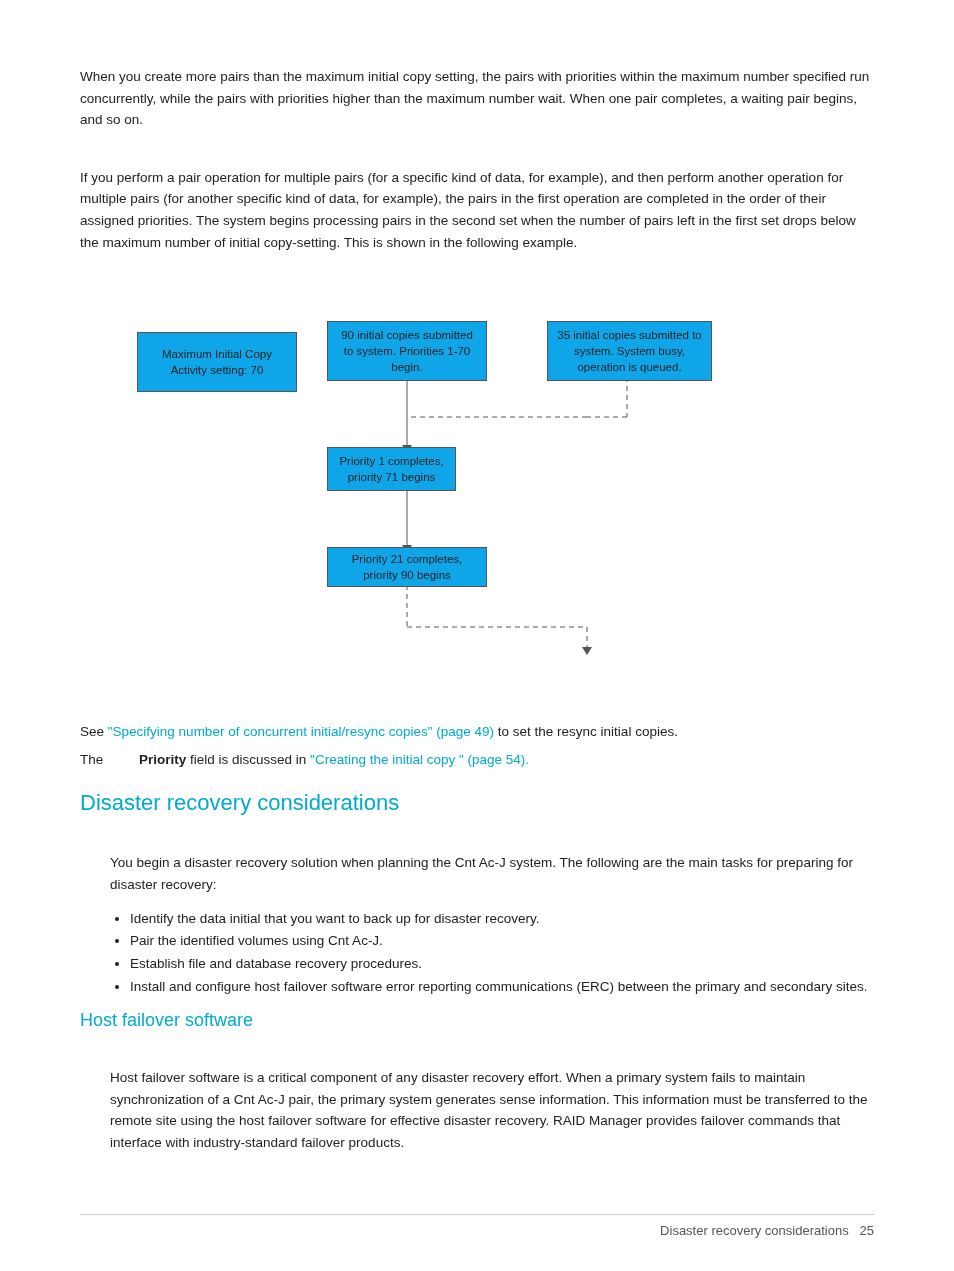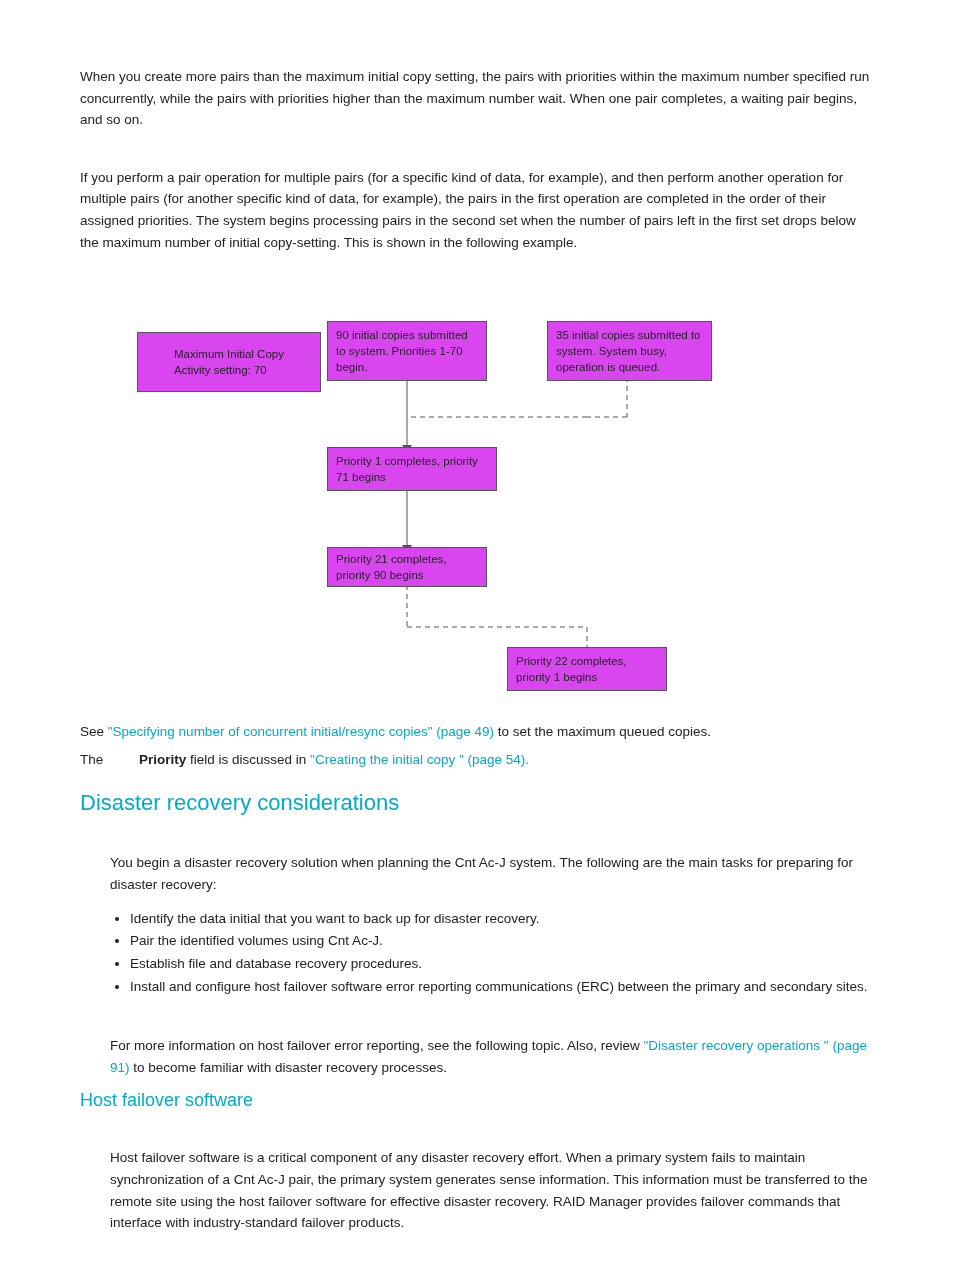--- a/index.html
+++ b/index.html
@@ -20,23 +20,23 @@
     }
     .diagram-area {
       margin: 24px auto 24px auto;
       position: relative;
       width: 700px;
       height: 420px;
     }
     .box {
       position: absolute;
       border: 1px solid #555;
-      background: #d946ef;
+      background: #0ea5e9;
       font-size: 11.5px;
-      text-align: left;
+      text-align: center;
       display: flex;
       align-items: center;
       justify-content: center;
       padding: 19px 8px;
       line-height: 1.4;
     }
     
     .diagram-svg {
       position: absolute;
       top: 0; left: 0;
@@ -116,61 +116,56 @@
 
     <line x1="460" y1="350" x2="460" y2="370" stroke="#555" stroke-dasharray="5,4" stroke-width="1"></line>
     <polygon points="455,370 465,370 460,378" fill="#555"></polygon>
 
     <line x1="500" y1="100" x2="500" y2="140" stroke="#555" stroke-dasharray="5,4" stroke-width="1"></line>
     <line x1="500" y1="140" x2="460" y2="140" stroke="#555" stroke-dasharray="5,4" stroke-width="1"></line>
     <line x1="460" y1="140" x2="280" y2="140" stroke="#555" stroke-dasharray="5,4" stroke-width="1"></line>
 
   </svg>
 
-  <div class="box" style="left:10px; top:55px; width:184px; height:60px; white-space:pre-line;">Maximum Initial Copy
+  <div class="box" style="left:10px; top:55px; width:160px; height:60px; white-space:pre-line;">Maximum Initial Copy
 Activity setting: 70</div>
 
   <div class="box" style="left:200px; top:44px; width:160px; height:60px;">90 initial copies
 submitted to system.
 Priorities 1-70 begin.</div>
 
   <div class="box" style="left:420px; top:44px; width:165px; height:60px;">35 initial copies
 submitted to system.
 System busy, operation
 is queued.</div>
 
-  <div class="box" style="left:200px; top:170px; width:170px; height:44px;">Priority 1 completes,
+  <div class="box" style="left:200px; top:170px; width:129px; height:44px;">Priority 1 completes,
 priority 71 begins</div>
 
   <div class="box" style="left:200px; top:270px; width:160px; height:36px;">Priority 21 completes,
 priority 90 begins</div>
 
-  <div class="box" style="left:380px; top:370px; width:160px; height:44px;">Priority 22 completes,
-priority 1 begins</div>
 </div>
 
 <p class="see-text">
-  <span>See </span><a class="link-text">"Specifying number of concurrent initial/resync copies" (page 49)</a><span> to set the maximum queued copies.</span>
+  <span>See </span><a class="link-text">"Specifying number of concurrent initial/resync copies" (page 49)</a><span> to set the resync initial copies.</span>
 </p>
 <p class="priority-text">
   <span>The </span><strong>Priority</strong><span> field is discussed in </span><a class="link-text">"Creating the initial copy " (page 54).</a>
 </p>
 
 <h2 class="section-heading">Disaster recovery considerations</h2>
 <div class="section-body">
   <p class="body-text">You begin a disaster recovery solution when planning the Cnt Ac-J system. The following are the main tasks for preparing for disaster recovery:</p>
   <ul class="bullet-list">
     <li>Identify the data initial that you want to back up for disaster recovery.</li>
     <li>Pair the identified volumes using Cnt Ac-J.</li>
     <li>Establish file and database recovery procedures.</li>
     <li>Install and configure host failover software error reporting communications (ERC) between the primary and secondary sites.</li>
   </ul>
-  <p class="body-text">
-    <span>For more information on host failover error reporting, see the following topic. Also, review </span><a class="link-text">"Disaster recovery operations " (page 91)</a><span> to become familiar with disaster recovery processes.</span>
-  </p>
 </div>
 
 <h2 class="subsection-heading">Host failover software</h2>
 <div class="section-body">
   <p class="body-text">Host failover software is a critical component of any disaster recovery effort. When a primary system fails to maintain synchronization of a Cnt Ac-J pair, the primary system generates sense information. This information must be transferred to the remote site using the host failover software for effective disaster recovery. RAID Manager provides failover commands that interface with industry-standard failover products.</p>
 </div>
 
 <div class="footer-bar">
   <span>Disaster recovery considerations</span>
   &nbsp;&nbsp;&nbsp;

